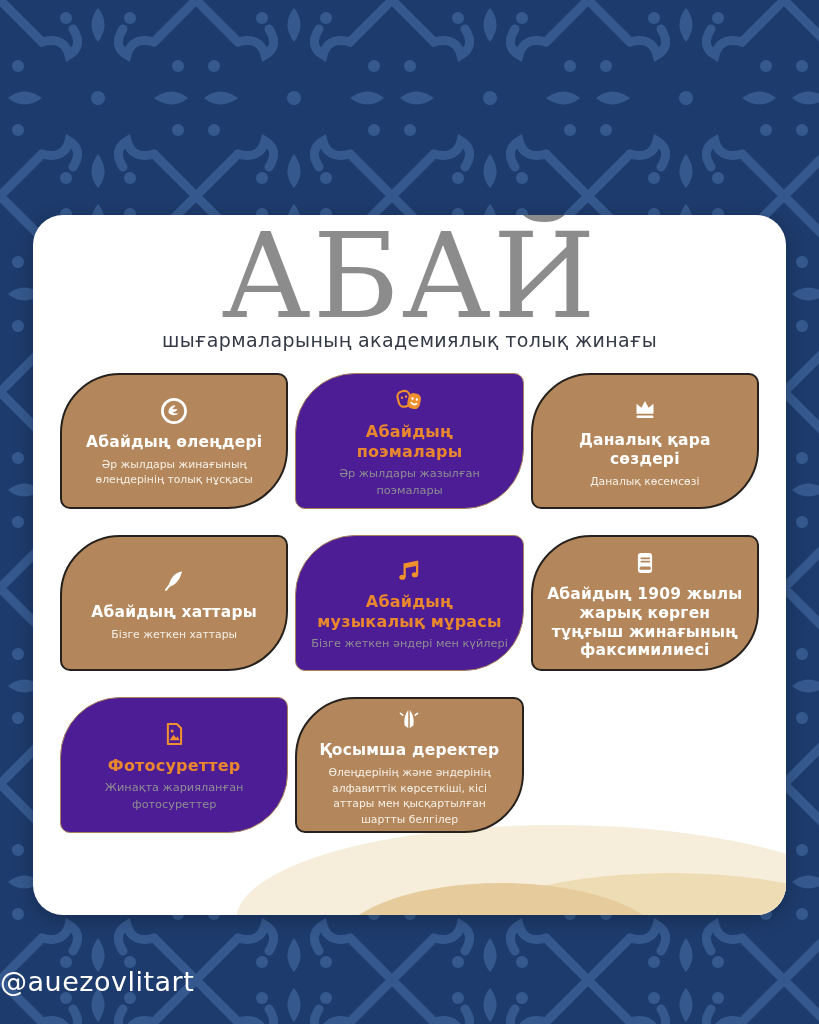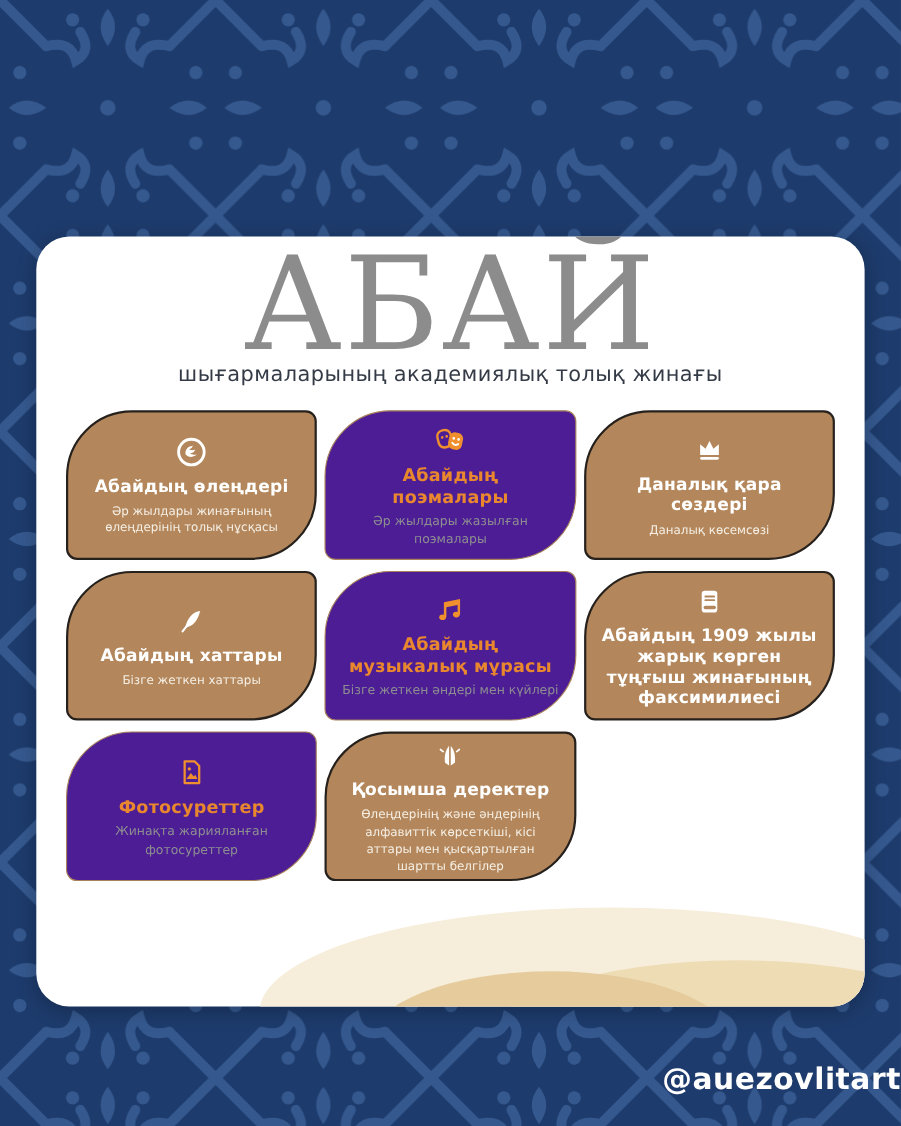--- a/index.html
+++ b/index.html
@@ -28,42 +28,42 @@
     font-size:118px;line-height:1.0;color:#8c8c8c;letter-spacing:2px;
   }
   .page-subtitle{
     position:relative;z-index:1;margin-top:-6px;text-align:center;
     font-size:19px;font-weight:500;color:#343b46;letter-spacing:.4px;
   }
 
   
   .grid{
     position:absolute;z-index:1;left:27px;right:27px;top:158px;
-    display:grid;grid-template-columns:repeat(3,1fr);gap:10px 7px;
+    display:grid;grid-template-columns:repeat(3,1fr);gap:26px 7px;
   }
   .tile{
     height:136px;border-radius:60px 10px 60px 10px;
     display:flex;flex-direction:column;align-items:center;justify-content:center;
     text-align:center;padding:4px 14px;box-sizing:border-box;
   }
   .tile.brown{background:#b3875b;border:2.5px solid #26211d;}
   .tile.cream{background:#4c1d95;border:1.5px solid #a8825a;}
   .ticon{display:block;height:34px;margin-bottom:5px;flex:0 0 auto;}
   .ticon svg{display:block;}
   .ttitle{font-weight:700;font-size:15.5px;line-height:1.22;letter-spacing:.2px;}
   .tile.brown .ttitle{color:#ffffff;}
   .tile.cream .ttitle{color:#e8872e;font-size:16px;}
   .tdesc{margin-top:5px;font-size:10.8px;line-height:1.45;max-width:205px;}
   .tile.brown .tdesc{color:#f5efe5;}
   .tile.cream .tdesc{color:#8e8e91;font-size:11.3px;}
   .tdesc:empty{display:none;margin:0;}
 
   .footer-handle{
-    position:absolute;z-index:1;left:0;right:0;top:966px;text-align:right;
-    color:#ffffff;font-weight:700;font-size:27px;letter-spacing:.5px;
+    position:absolute;z-index:1;left:0;right:0;top:966px;text-align:left;
+    color:#ffffff;font-weight:400;font-size:27px;letter-spacing:.5px;
   }
 </style>
 </head>
 <body>
 
 <div class="stage">
 
   <svg class="bg" width="819" height="1024" aria-hidden="true">
     <defs>
       <pattern id="kz" width="196" height="196" patternUnits="userSpaceOnUse">

